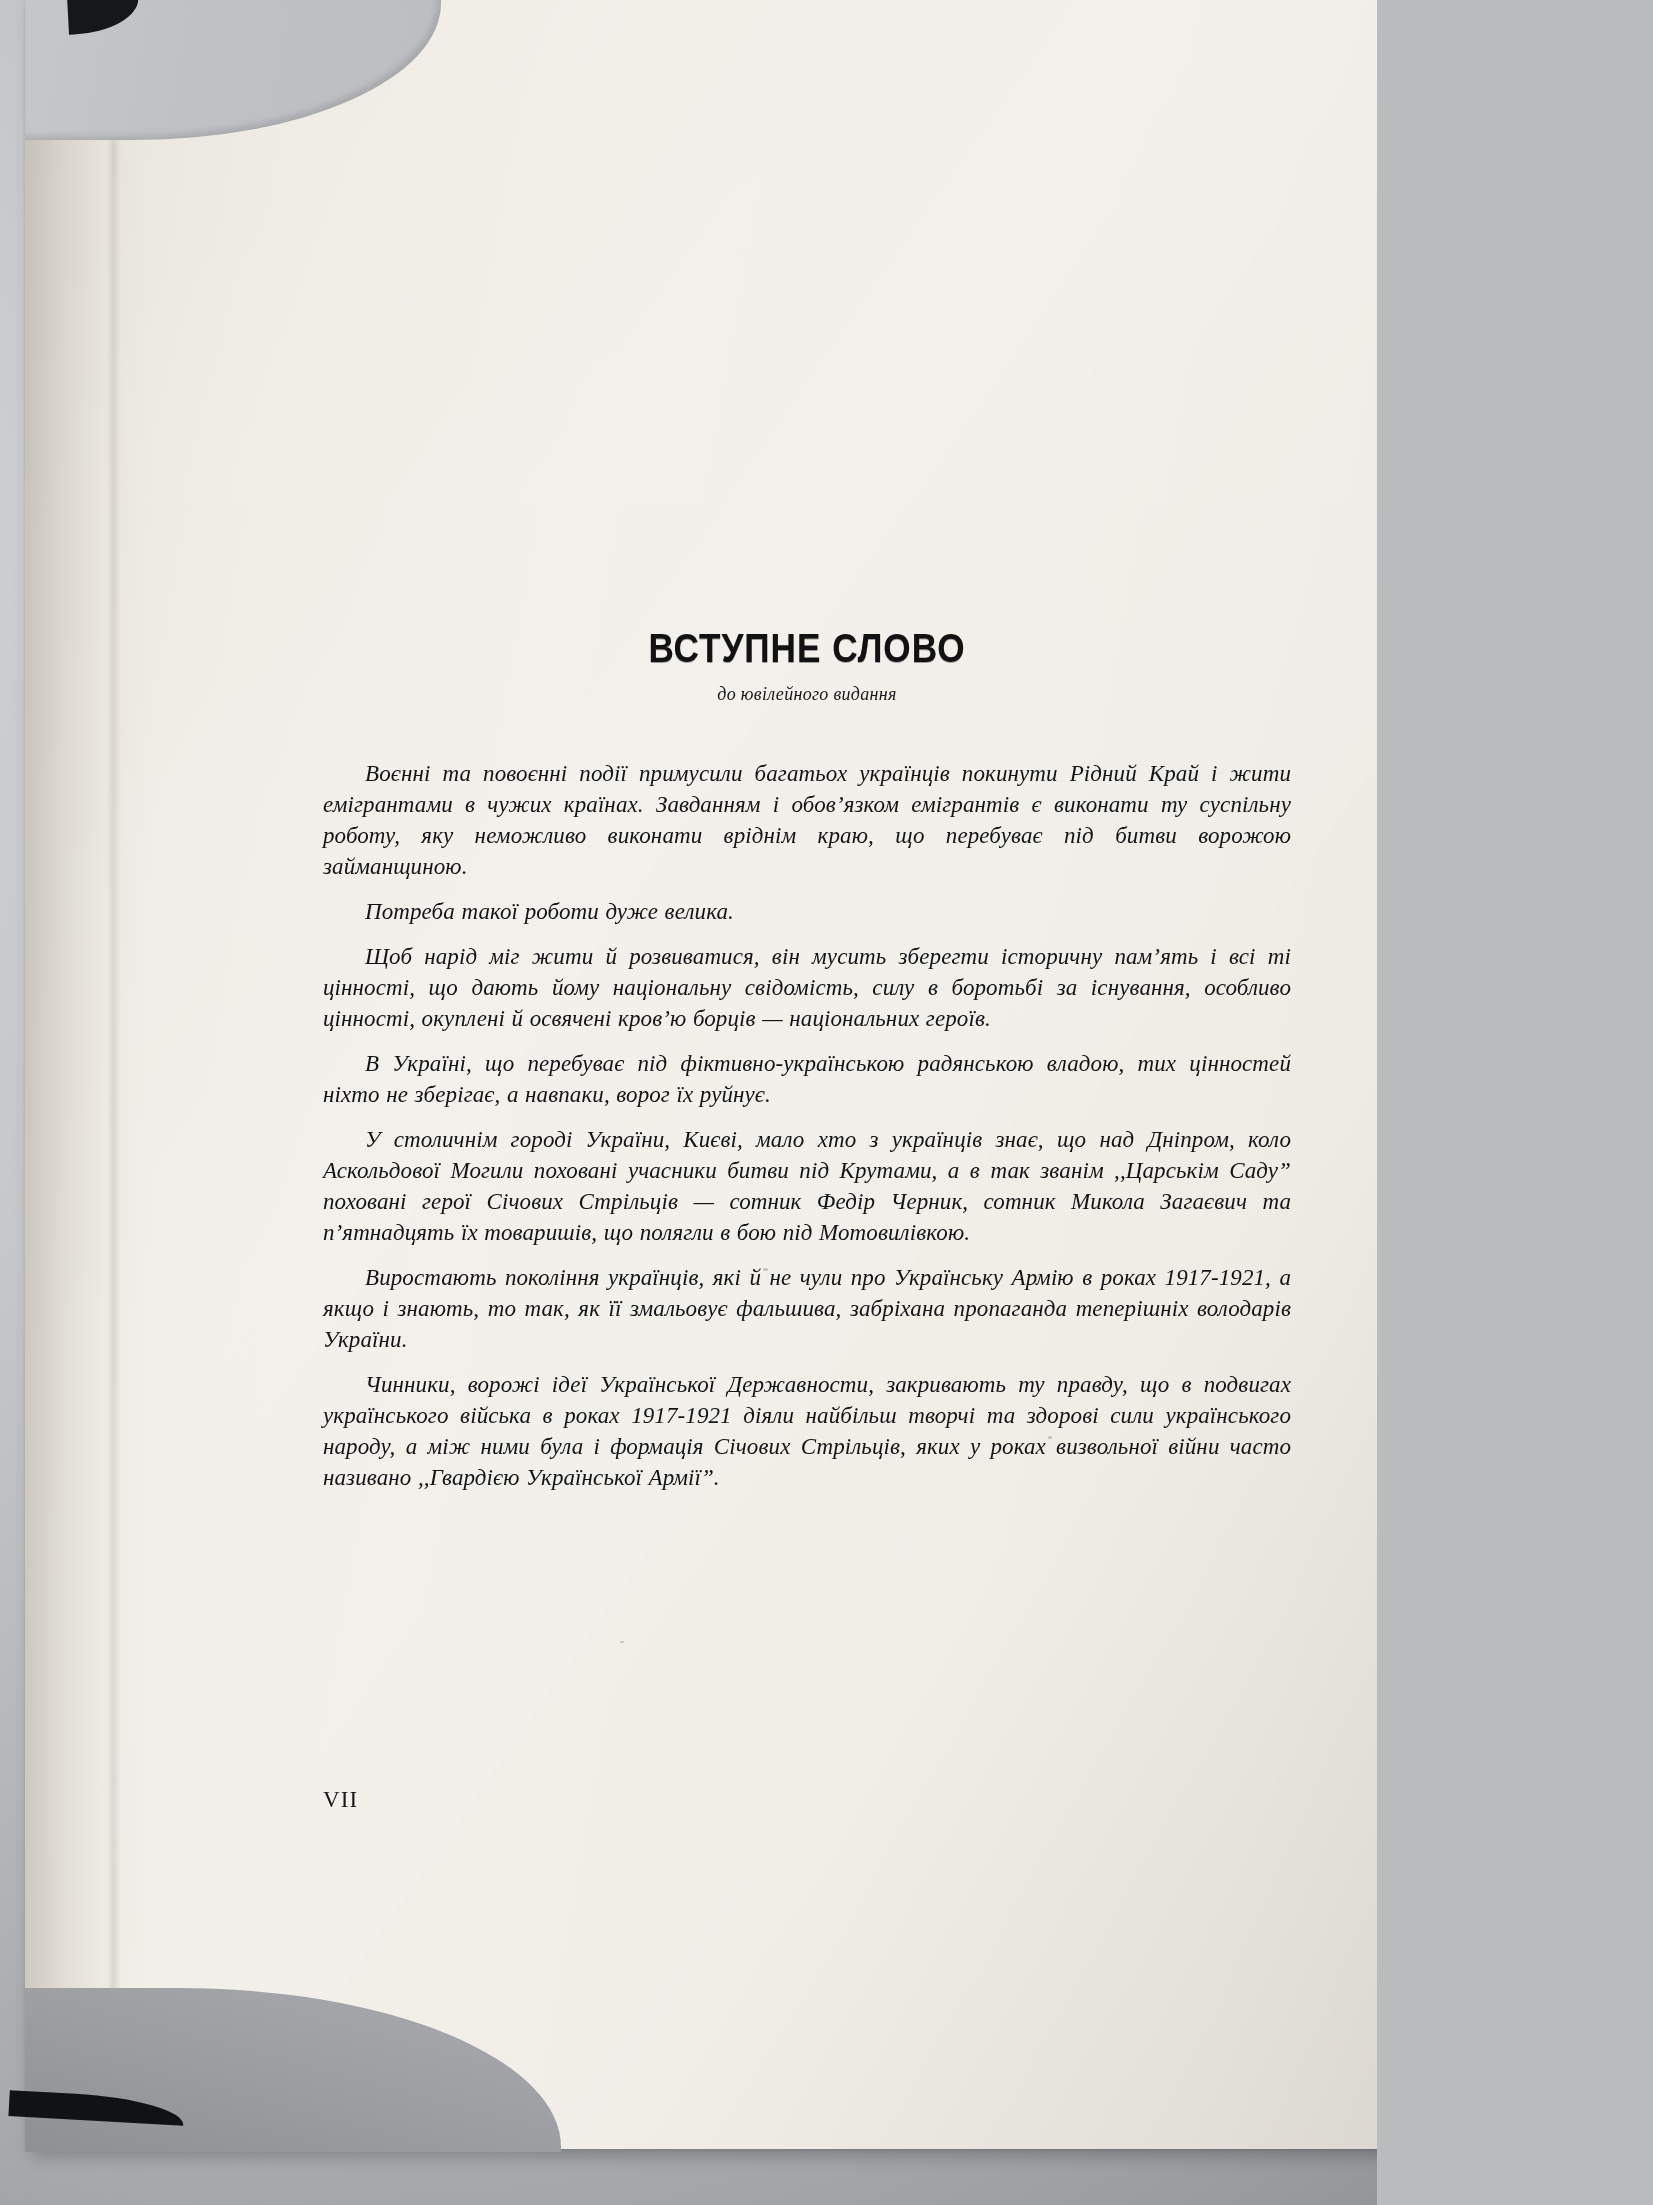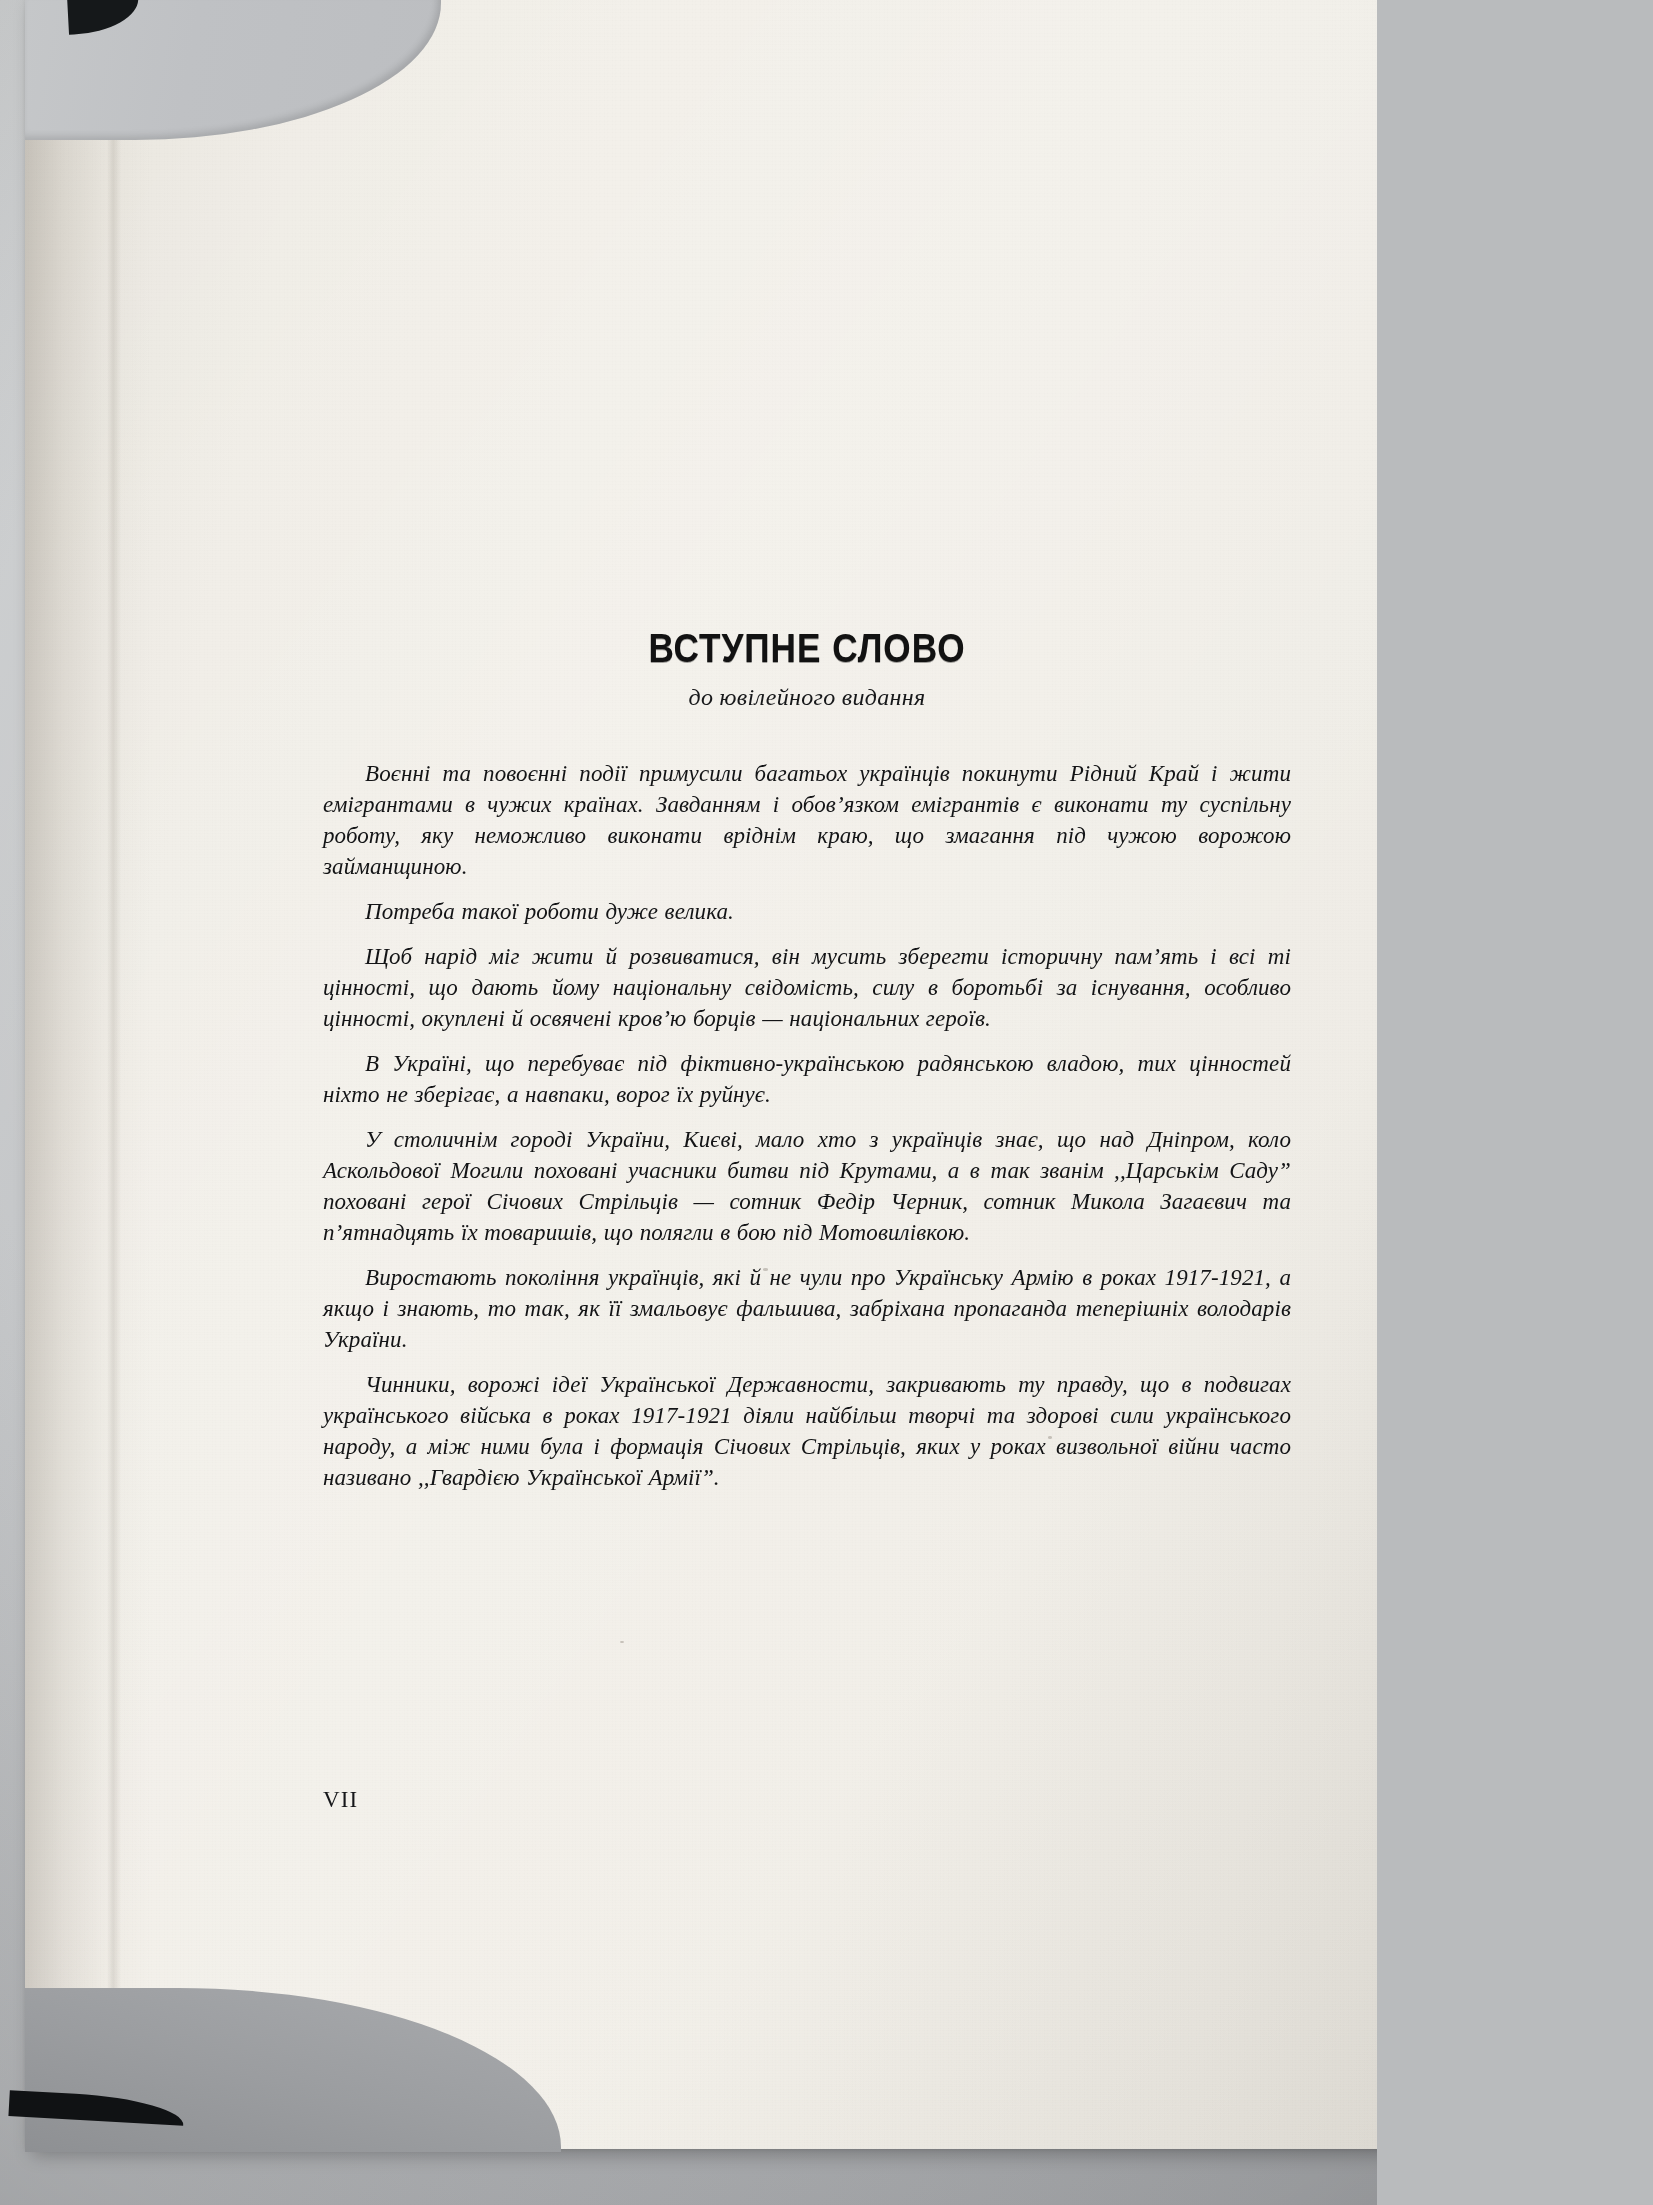--- a/index.html
+++ b/index.html
@@ -178,21 +178,21 @@
     color: #121212;
     margin: 0;
     line-height: 1.0;
     transform: scaleX(0.88);
     transform-origin: center;
     text-shadow: 0 0.5px 0 rgba(0,0,0,0.35);
   }
   #page-subtitle {
     font-family: "Liberation Serif", "DejaVu Serif", serif;
     font-style: italic;
-    font-size: 24px;
+    font-size: 18px;
     color: #17181a;
     margin: 16.4px 0 0 0;
     letter-spacing: 0.3px;
   }
 
   #body-copy {
     position: absolute;
     top: 758px;
     left: 0;
     width: 968px;
@@ -258,21 +258,21 @@
     <span class="page-speck" style="left:1023px;top:1436px;width:4.4px;height:2.7px;"></span>
 
     <div id="textblock">
 
       <div id="heading-group">
         <h1 id="page-title">ВСТУПНЕ СЛОВО</h1>
         <p id="page-subtitle">до ювілейного видання</p>
       </div>
 
       <div id="body-copy">
-        <p class="para">Воєнні та повоєнні події примусили багатьох українців покинути Рідний Край і жити емігрантами в чужих країнах. Завданням і обов’язком емігрантів є виконати ту суспільну роботу, яку неможливо виконати вріднім краю, що змагання під чужою ворожою займанщиною.</p>
+        <p class="para">Воєнні та повоєнні події примусили багатьох українців покинути Рідний Край і жити емігрантами в чужих країнах. Завданням і обов’язком емігрантів є виконати ту суспільну роботу, яку неможливо виконати вріднім краю, що перебуває під битви ворожою займанщиною.</p>
         <p class="para">Потреба такої роботи дуже велика.</p>
         <p class="para">Щоб нарід міг жити й розвиватися, він мусить зберегти історичну пам’ять і всі ті цінності, що дають йому національну свідомість, силу в боротьбі за існування, особливо цінності, окуплені й освячені кров’ю борців — національних героїв.</p>
         <p class="para">В Україні, що перебуває під фіктивно-українською радянською владою, тих цінностей ніхто не зберігає, а навпаки, ворог їх руйнує.</p>
         <p class="para">У столичнім городі України, Києві, мало хто з українців знає, що над Дніпром, коло Аскольдової Могили поховані учасники битви під Крутами, а в так званім ,,Царськім Саду” поховані герої Січових Стрільців — сотник Федір Черник, сотник Микола Загаєвич та п’ятнадцять їх товаришів, що полягли в бою під Мотовилівкою.</p>
         <p class="para">Виростають покоління українців, які й не чули про Українську Армію в роках 1917-1921, а якщо і знають, то так, як її змальовує фальшива, забріхана пропаганда теперішніх володарів України.</p>
         <p class="para">Чинники, ворожі ідеї Української Державности, закривають ту правду, що в подвигах українського війська в роках 1917-1921 діяли найбільш творчі та здорові сили українського народу, а між ними була і формація Січових Стрільців, яких у роках визвольної війни часто називано ,,Гвардією Української Армії”.</p>
       </div>
 
       <div id="folio">VII</div>
 

